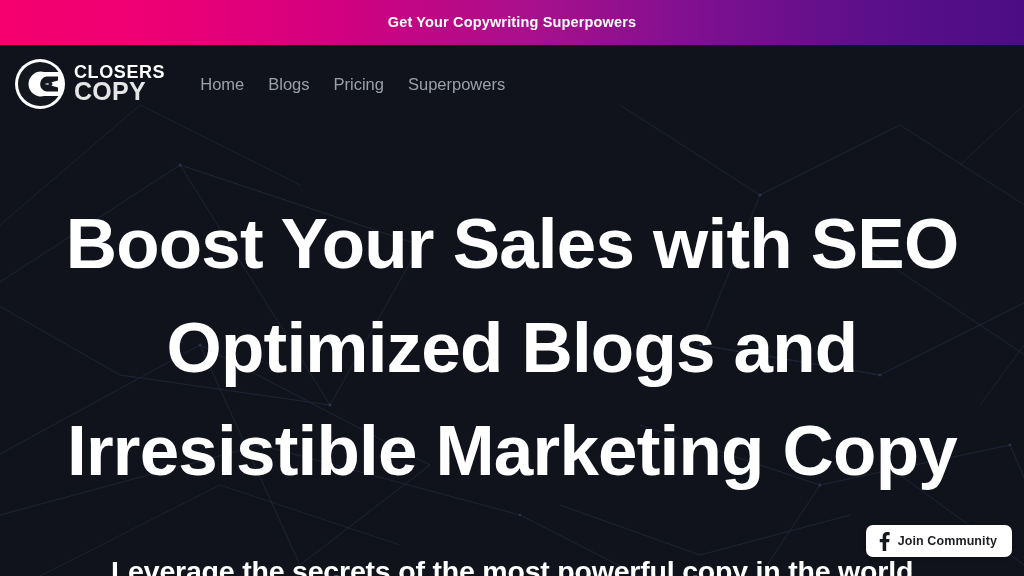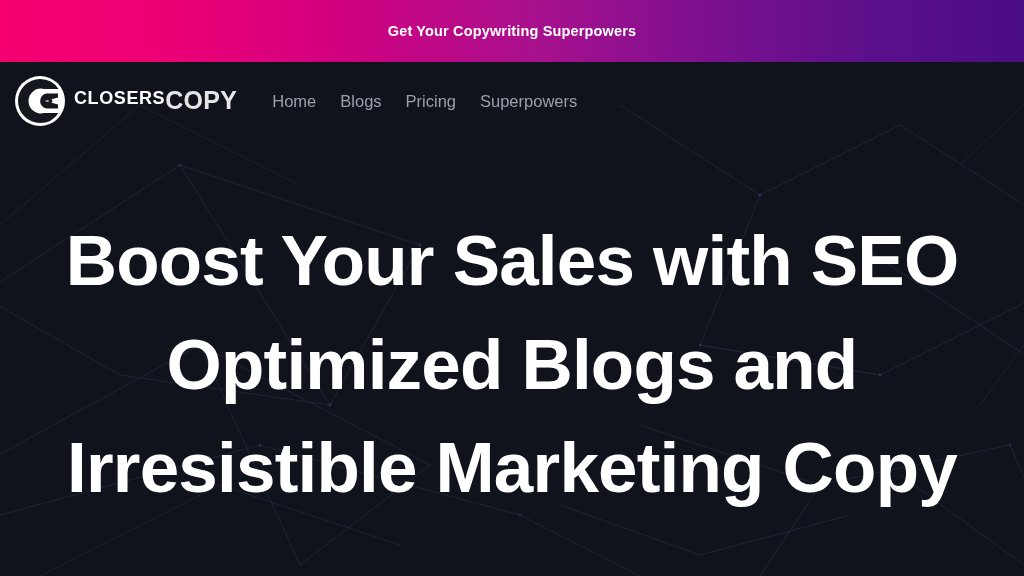--- a/index.html
+++ b/index.html
@@ -17,21 +17,21 @@
     width: 1024px;
     height: 576px;
     background: #10131b;
     overflow: hidden;
   }
 
   
   .announcement-bar {
     position: relative;
     width: 1024px;
-    height: 62px;
+    height: 45px;
     background: linear-gradient(90deg,
         #f5006e 0%,
         #ef0074 14%,
         #d4007f 32%,
         #a8108d 52%,
         #7a1090 70%,
         #5c0f8a 85%,
         #4b0d84 100%);
     display: flex;
     align-items: center;
@@ -75,21 +75,21 @@
     flex: 0 0 auto;
   }
   .brand-mark {
     width: 52px;
     height: 52px;
     flex: 0 0 auto;
     display: block;
   }
   .brand-word {
     display: flex;
-    flex-direction: row;
+    flex-direction: column;
     justify-content: center;
     line-height: 0.92;
     padding-bottom: 1px;
   }
   .brand-word .w1 {
     color: #ffffff;
     font-size: 18px;
     font-weight: 700;
     letter-spacing: 0.6px;
   }
@@ -269,14 +269,20 @@
       <a class="nav-link" href="#">Superpowers</a>
     </div>
 
   </div>
 
   <div class="hero">
     <h1 class="hero-headline">Boost Your Sales with SEO Optimized Blogs and Irresistible Marketing Copy</h1>
     <p class="hero-sub">Leverage the secrets of the most powerful copy in the world ...and let your copywriting robot bring them to life!</p>
   </div>
 
+  <div class="fb-widget">
+    <svg class="fb-icon" viewBox="0 0 11 19">
+      <path d="M7.2 19 V10.3 H10.1 L10.55 6.95 H7.2 V4.82 C7.2 3.85 7.47 3.19 8.86 3.19 L10.66 3.19 V0.19 C10.35 0.15 9.28 0.05 8.03 0.05 C5.43 0.05 3.65 1.64 3.65 4.56 V6.95 H0.75 V10.3 H3.65 V19 Z" fill="#15171f"></path>
+    </svg>
+    <span class="fb-label">Join Community</span>
+  </div>
 
 </div>
 
 </body></html>

